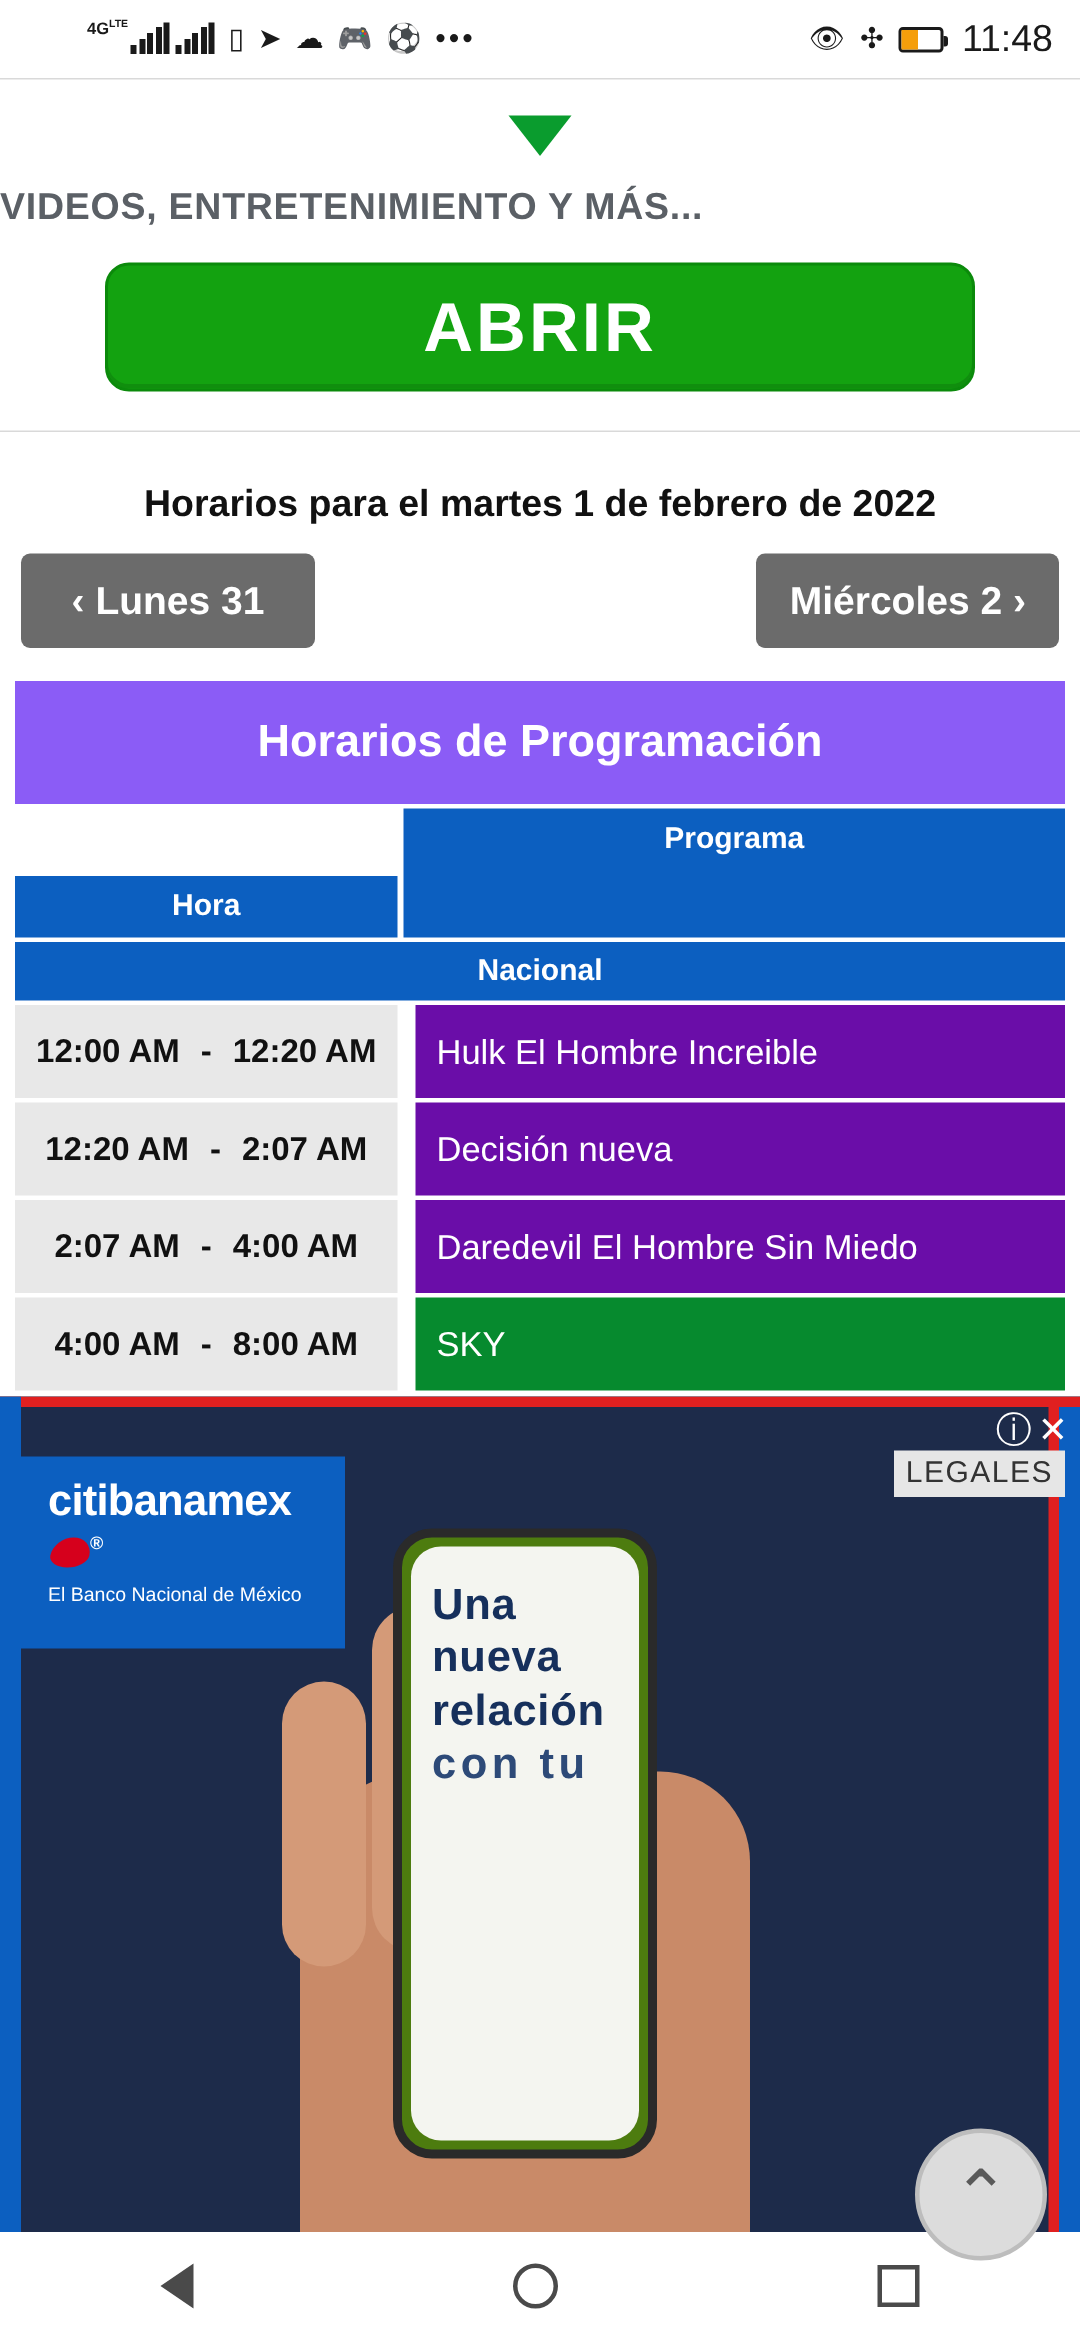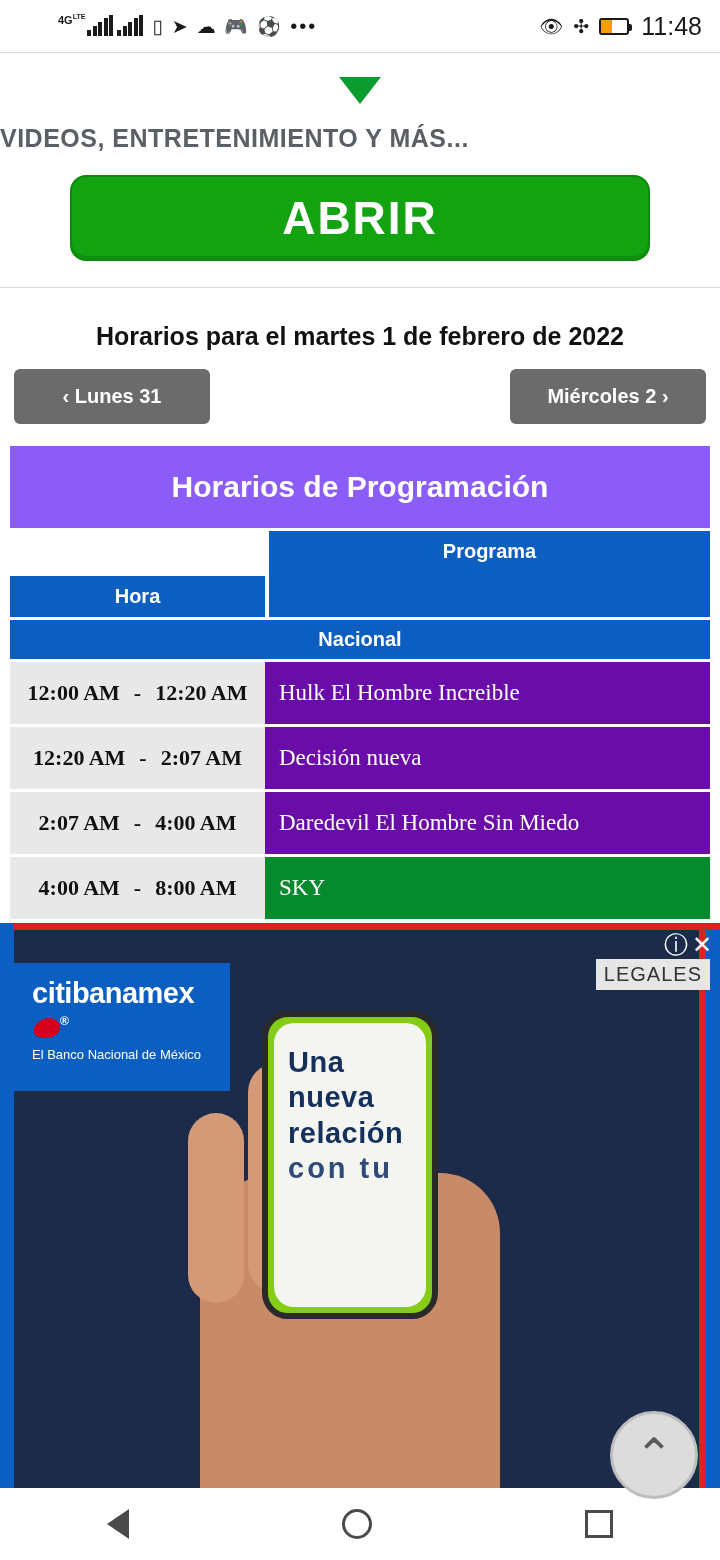--- a/index.html
+++ b/index.html
@@ -76,21 +76,21 @@
   }
 
   
   .page { background: #fff; }
   .sched-title {
     text-align: center; font-size: 25px; font-weight: bold; color: #111;
     padding: 34px 10px 18px;
   }
   .navrow { display: flex; justify-content: space-between; padding: 0 14px; }
   .navbtn {
-    background: #6b6b6b; color: #fff; font-size: 20px; font-weight: bold;
+    background: #6b6b6b; color: #fff; font-size: 26px; font-weight: bold;
     border: none; border-radius: 6px; padding: 16px 22px;
     min-width: 196px; text-align: center;
   }
   .navbtn.right { background: #6b6b6b; }
 
   
   .table-wrap { margin-top: 22px; padding: 0 10px; }
   .tbl-head {
     background: #8b5cf6; color: #fff; text-align: center;
     font-size: 30px; font-weight: bold; padding: 24px 10px;
@@ -99,21 +99,21 @@
   .tbl-col {
     background: #0c5fc0; color: #fff; font-size: 20px; font-weight: bold;
     text-align: center; padding: 9px 0;
   }
   .col-hora { width: 255px; margin-top: 45px; }
   .col-prog { flex: 1; }
   .tbl-section {
     background: #0c5fc0; color: #fff; font-size: 20px; font-weight: bold;
     text-align: center; padding: 8px 0; margin-top: 3px;
   }
-  .row { display: flex; gap: 0; margin-top: 3px; font-family: Liberation Serif, serif; }
+  .row { display: flex; gap: 12px; margin-top: 3px; }
   .cell-time {
     width: 255px; background: #e8e8e8; color: #111;
     font-size: 22px; font-weight: bold;
     display: flex; align-items: center; justify-content: center; gap: 14px;
     padding: 18px 0;
   }
   .cell-time .dash { font-weight: bold; }
   .cell-prog {
     flex: 1; color: #fff; font-size: 23px;
     display: flex; align-items: center; padding-left: 14px;
@@ -142,22 +142,22 @@
   }
   .ad-choices {
     position: absolute; right: 8px; top: 6px; display: flex; align-items: center; gap: 4px;
     color: #ffffff; font-size: 24px; z-index: 6;
   }
   .ad-legales {
     position: absolute; right: 10px; top: 36px; background: #e6e6e6;
     color: #333; font-size: 20px; padding: 4px 8px; letter-spacing: 1px; z-index: 6;
   }
   .phone {
-    position: absolute; left: 262px; top: 88px; width: 176px; height: 308px;
-    background: #84cc16; border-radius: 26px; border: 6px solid #2a2a2a;
+    position: absolute; left: 262px; top: 88px; width: 176px; height: 420px;
+    background: #4d7c0f; border-radius: 26px; border: 6px solid #2a2a2a;
   }
   .phone-screen {
     position: absolute; inset: 6px; background: #f4f5f0; border-radius: 20px;
     padding: 22px 14px; overflow: hidden;
   }
   .phone-screen .l {
     color: #16305c; font-weight: bold; font-size: 29px; line-height: 1.22;
     letter-spacing: 0.5px;
   }
   .phone-screen .l.thin { font-weight: bold; letter-spacing: 3px; color: #2d4a78; }

